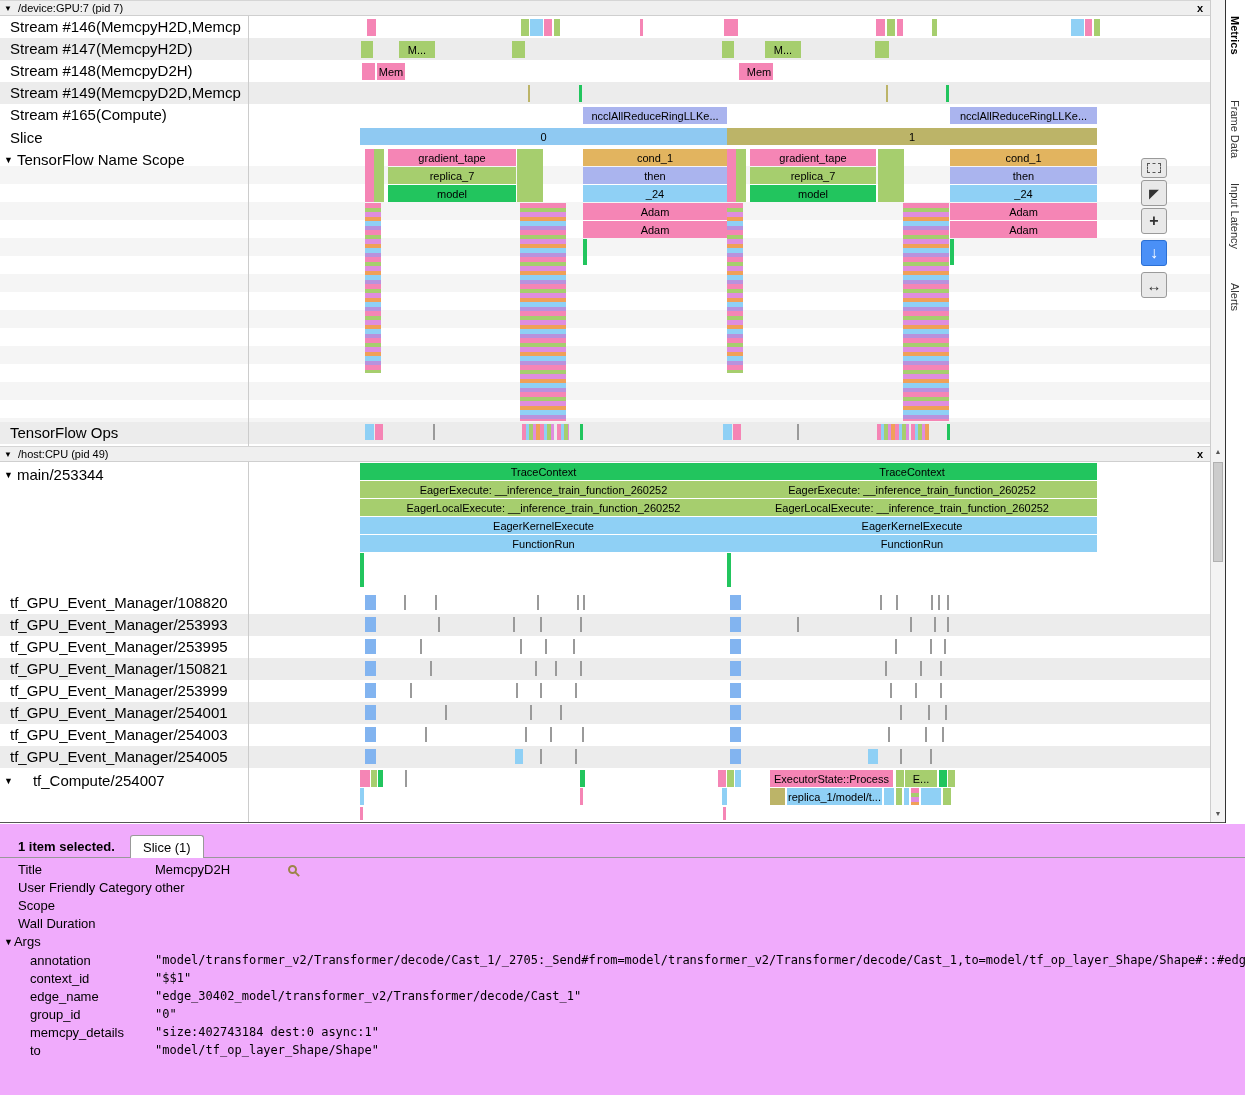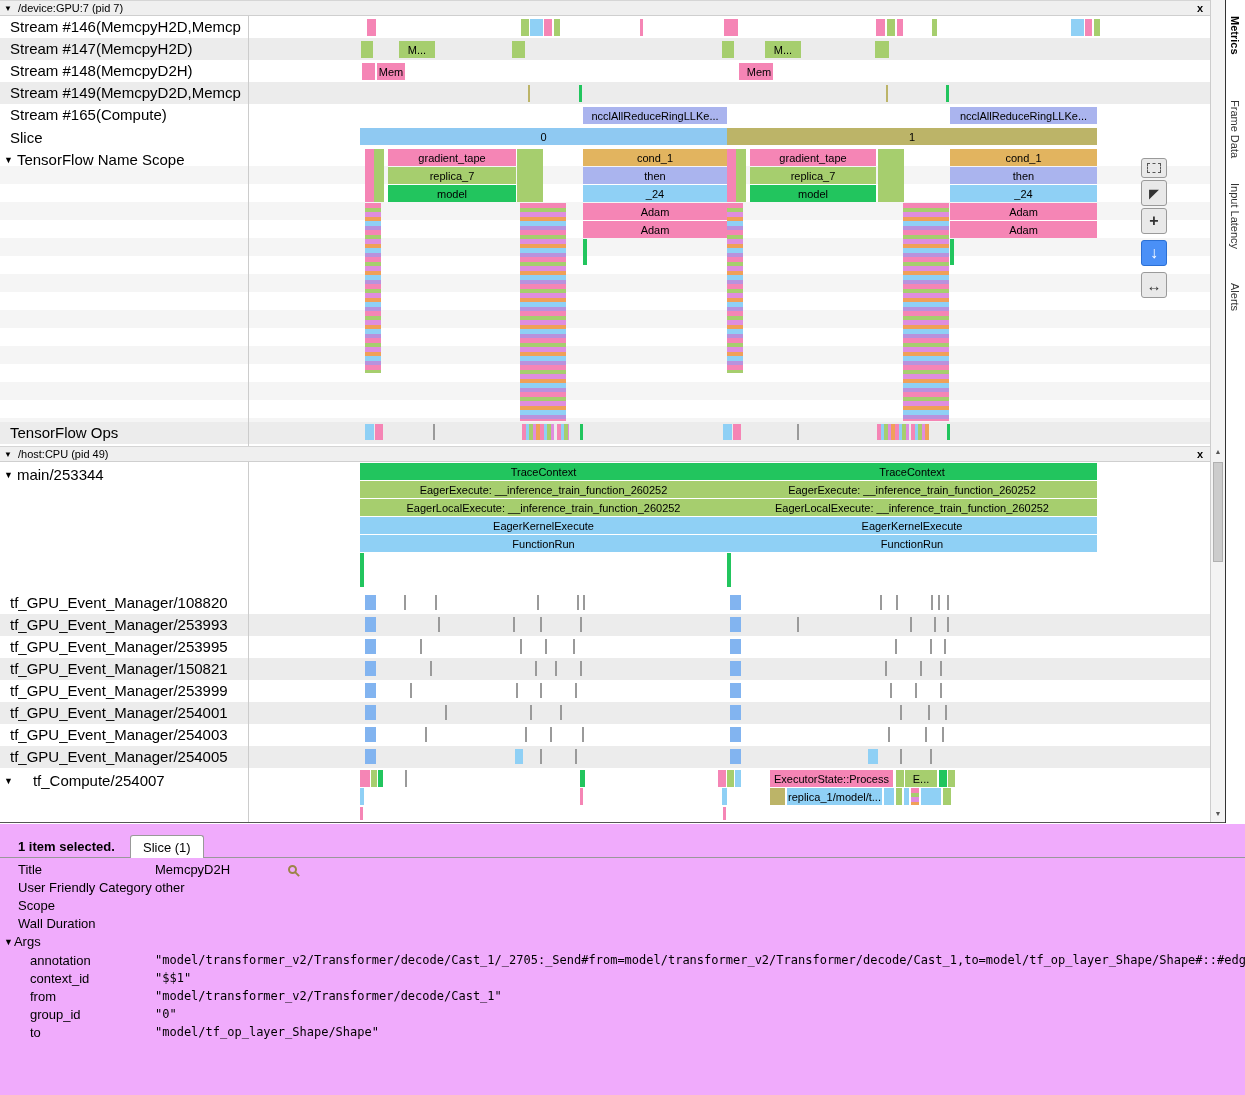--- a/index.html
+++ b/index.html
@@ -371,26 +371,30 @@
     </div>
     <div class="drow argrow">
       <span class="dkey">annotation</span>
       <span class="dval mono">"model/transformer_v2/Transformer/decode/Cast_1/_2705:_Send#from=model/transformer_v2/Transformer/decode/Cast_1,to=model/tf_op_layer_Shape/Shape#::#edge_30402_model/transformer_v2/Transformer/decode/Cast_1"</span>
     </div>
     <div class="drow argrow">
       <span class="dkey">context_id</span>
       <span class="dval mono">"$$1"</span>
     </div>
     <div class="drow argrow">
-      <span class="dkey">from</span>
-      <span class="dval mono">"model/transformer_v2/Transformer/decode/Cast_1"</span>
+      <span class="dkey">edge_name</span>
+      <span class="dval mono">"edge_30402_model/transformer_v2/Transformer/decode/Cast_1"</span>
     </div>
     <div class="drow argrow">
       <span class="dkey">group_id</span>
       <span class="dval mono">"0"</span>
+    </div>
+    <div class="drow argrow">
+      <span class="dkey">memcpy_details</span>
+      <span class="dval mono">"size:402743184 dest:0 async:1"</span>
     </div>
     <div class="drow argrow">
       <span class="dkey">to</span>
       <span class="dval mono">"model/tf_op_layer_Shape/Shape"</span>
     </div>
   </div>
 
   <div class="hscroll">
     <div class="harrow" style="left:0">◄</div>
     <div class="hthumb"></div>

